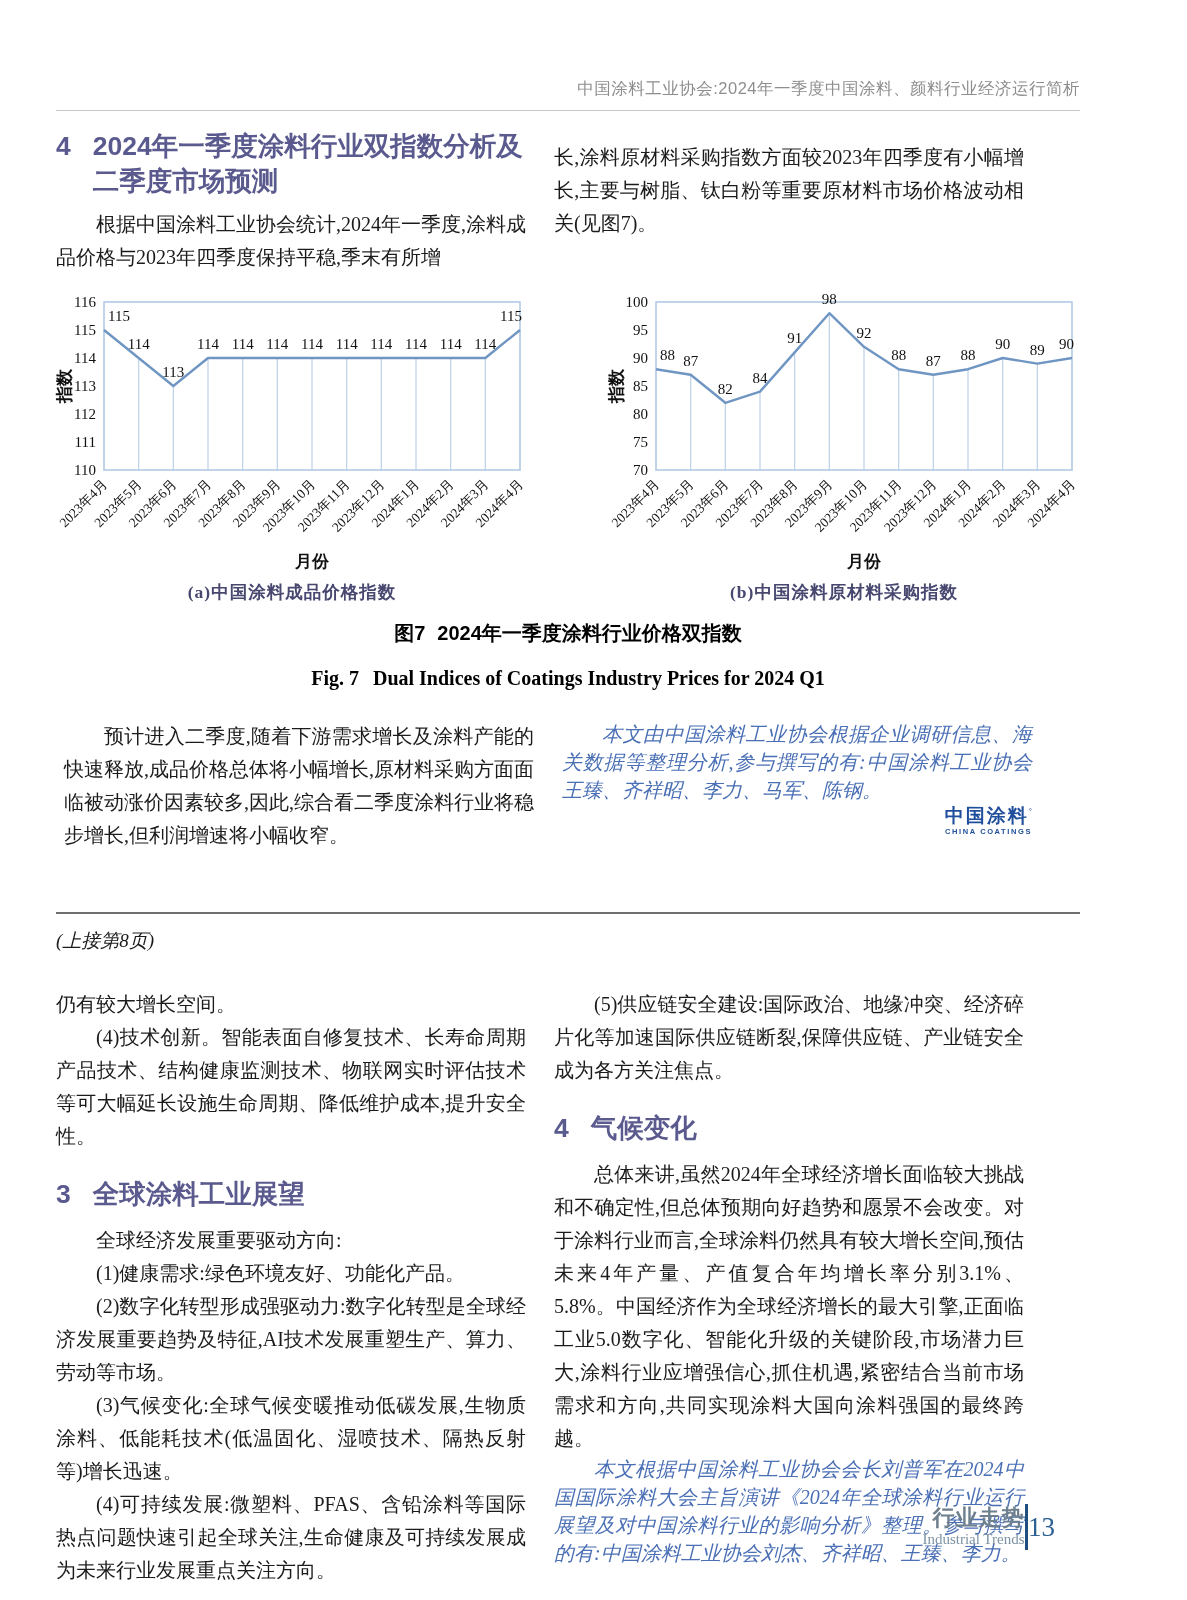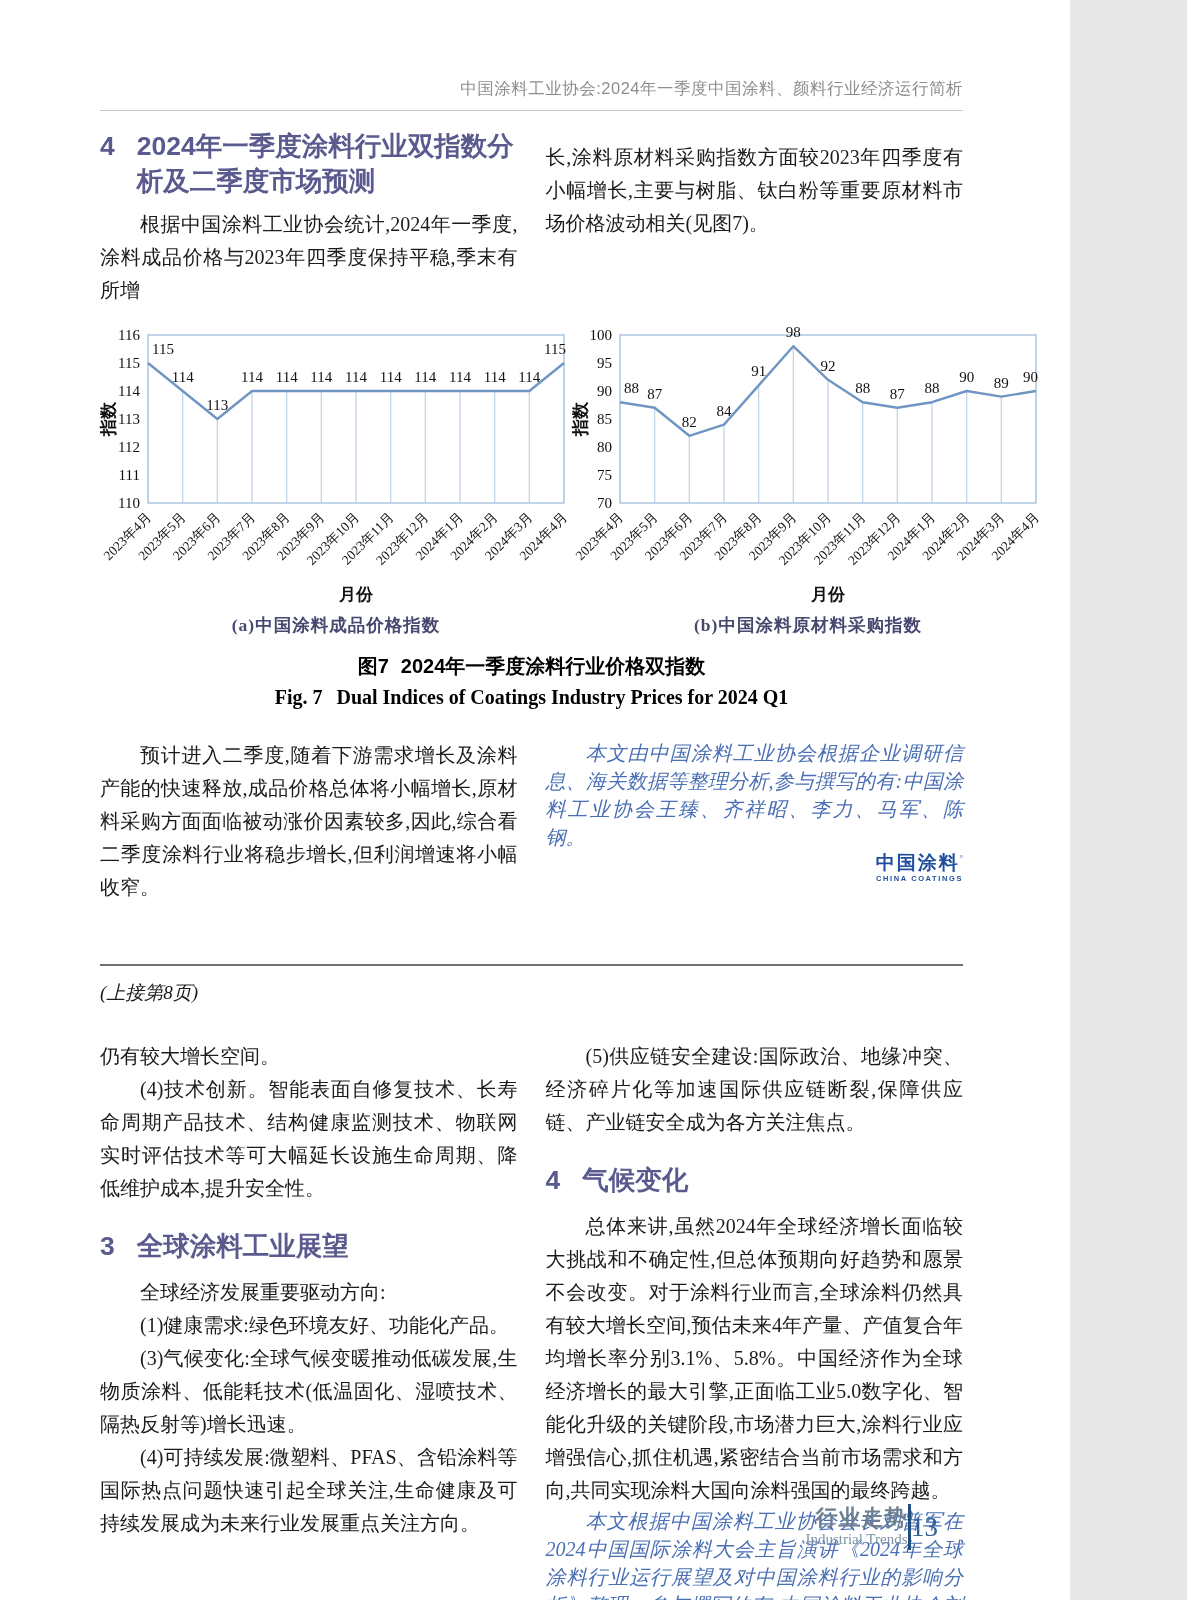--- a/index.html
+++ b/index.html
@@ -8,22 +8,22 @@
     --note-blue:#4a6fb5;
     --logo-blue:#1f4e9c;
     --header-gray:#8e8e8e;
     --footer-gray:#6e7f8d;
     --footer-blue:#2d6093;
     --body-text:#1b1b1b;
   }
   *{margin:0;padding:0;box-sizing:border-box;}
   html,body{background:#e8e8e8;}
   .page{
-    width:1070px;height:1600px;background:#ffffff;position:relative;
-    padding:78px 107px 0 100px;overflow:hidden;
+    width:1187px;height:1600px;background:#ffffff;position:relative;
+    padding:78px 107px 0 56px;overflow:hidden;
     font-family:"Liberation Serif","DejaVu Serif",serif;color:var(--body-text);
   }
   
   .running-header{
     text-align:right;font-family:"Liberation Sans","DejaVu Sans",sans-serif;
     font-size:16.5px;color:var(--header-gray);letter-spacing:.5px;
   }
   .header-rule{border-top:1px solid #c9c9c9;margin-top:10px;}
   
   .two-col{display:flex;gap:28px;}
@@ -50,25 +50,25 @@
   .axlab{font:17px "Liberation Serif",serif;font-weight:600;fill:#111;}
   .chart-caption{
     text-align:center;margin-top:0;font-size:17.5px;font-weight:600;
     color:var(--chart-caption);letter-spacing:1px;
   }
   .figure-caption-zh{
     margin-top:16px;text-align:center;font-family:"Liberation Sans","DejaVu Sans",sans-serif;
     font-weight:bold;font-size:20px;color:#000;display:flex;justify-content:center;gap:12px;
   }
   .figure-caption-en{
-    margin-top:6px;text-align:center;font-weight:bold;font-size:20px;color:#000;
+    margin-top:20px;text-align:center;font-weight:bold;font-size:20px;color:#000;
     display:flex;justify-content:center;gap:14px;
   }
   
-  .mid-section{margin-top:30px;}
+  .mid-section{margin-top:30px;margin-left:8px;}
   .note{
     font-size:20px;line-height:28px;text-align:justify;color:var(--note-blue);
     font-style:italic;
   }
   .logo{margin-top:4px;text-align:right;line-height:1.05;}
   .logo .zh{
     font-family:Liberation Mono, monospace;font-weight:bold;
     font-size:19px;color:var(--logo-blue);letter-spacing:2px;position:relative;
   }
   .logo .mark{font-size:8px;vertical-align:top;color:var(--logo-blue);}
@@ -260,20 +260,21 @@
   <div class="two-col lower-section">
     <div class="col">
       <p class="body-text">仍有较大增长空间。</p>
       <p class="body-text indent">(4)技术创新。智能表面自修复技术、长寿命周期产品技术、结构健康监测技术、物联网实时评估技术等可大幅延长设施生命周期、降低维护成本,提升安全性。</p>
       <div class="section-heading lower-heading">
         <span class="num">3</span>
         <span>全球涂料工业展望</span>
       </div>
       <p class="body-text indent">全球经济发展重要驱动方向:</p>
       <p class="body-text indent">(1)健康需求:绿色环境友好、功能化产品。</p>
+      <p class="body-text indent">(2)数字化转型形成强驱动力:数字化转型是全球经济发展重要趋势及特征,AI技术发展重塑生产、算力、劳动等市场。</p>
       <p class="body-text indent">(3)气候变化:全球气候变暖推动低碳发展,生物质涂料、低能耗技术(低温固化、湿喷技术、隔热反射等)增长迅速。</p>
       <p class="body-text indent">(4)可持续发展:微塑料、PFAS、含铅涂料等国际热点问题快速引起全球关注,生命健康及可持续发展成为未来行业发展重点关注方向。</p>
     </div>
     <div class="col">
       <p class="body-text indent">(5)供应链安全建设:国际政治、地缘冲突、经济碎片化等加速国际供应链断裂,保障供应链、产业链安全成为各方关注焦点。</p>
       <div class="section-heading lower-heading">
         <span class="num">4</span>
         <span>气候变化</span>
       </div>
       <p class="body-text indent">总体来讲,虽然2024年全球经济增长面临较大挑战和不确定性,但总体预期向好趋势和愿景不会改变。对于涂料行业而言,全球涂料仍然具有较大增长空间,预估未来4年产量、产值复合年均增长率分别3.1%、5.8%。中国经济作为全球经济增长的最大引擎,正面临工业5.0数字化、智能化升级的关键阶段,市场潜力巨大,涂料行业应增强信心,抓住机遇,紧密结合当前市场需求和方向,共同实现涂料大国向涂料强国的最终跨越。</p>

